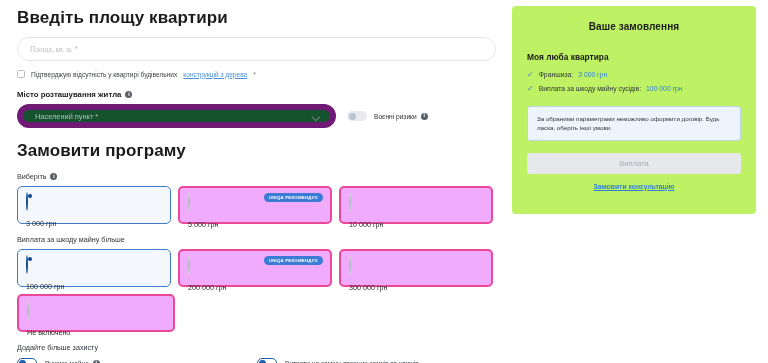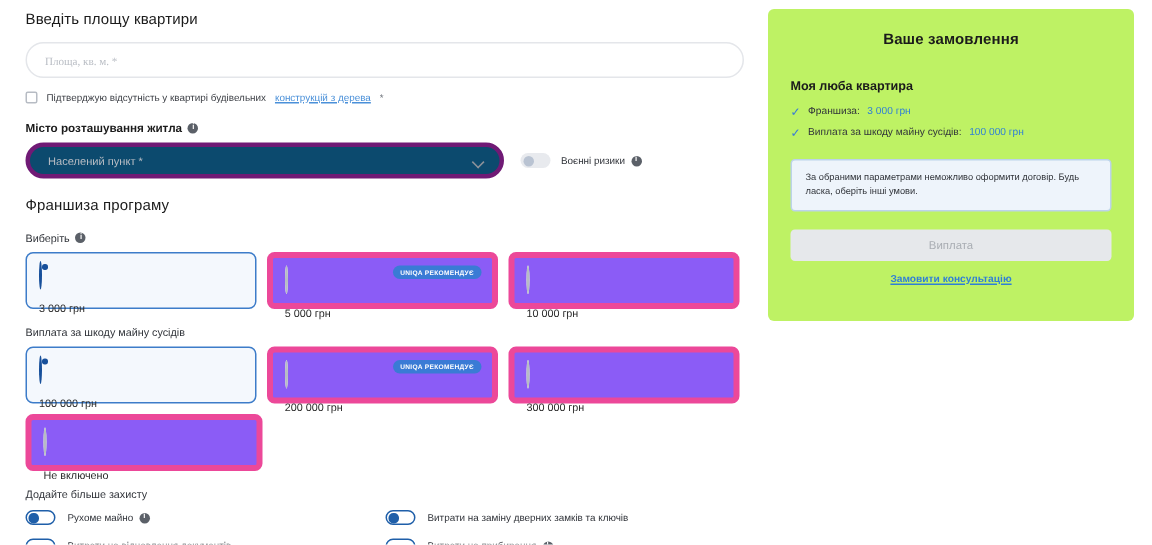--- a/index.html
+++ b/index.html
@@ -12,22 +12,22 @@
   }
   .page { position: relative; width: 768px; height: 363px; display: flex; }
 
   
   .form-col {
     width: 505px;
     padding: 8px 12px 0 17px;
   }
 
   .section-title {
-    font-size: 10px;
-    font-weight: normal;
+    font-size: 17px;
+    font-weight: bold;
     color: #1b1b1b;
     letter-spacing: .1px;
     margin-bottom: 9px;
   }
 
   .text-input {
     width: 479px;
     height: 24px;
     border: 1px solid #e4e6ea;
     border-radius: 12px;
@@ -87,23 +87,23 @@
     font-weight: bold;
     font-style: normal;
     line-height: 1;
     flex: none;
   }
   .info-icon::before { content: "i"; }
 
   .select-row { display: flex; align-items: center; gap: 11px; }
   .select-box {
     width: 319px; height: 24px;
-    border: 3px solid #701a75;
+    border: 6px solid #701a75;
     border-radius: 12px;
-    background: #0c4a6e;
+    background: #14532d;
     font-size: 7.4px;
     color: #b9bdc4;
     padding: 0 10px 0 12px;
     display: flex;
     align-items: center;
     justify-content: space-between;
   }
   .chev {
     width: 7px; height: 7px;
     position: relative;
@@ -147,23 +147,23 @@
   
   .group-label {
     font-size: 7.2px;
     color: #31343a;
     margin: 11px 0 5px 0;
     display: flex; align-items: center; gap: 4px;
   }
   .card-row { display: flex; gap: 7px; }
   .opt-card {
     width: 158px; height: 38px;
-    border: 4px solid #ec4899;
+    border: 2px solid #ec4899;
     border-radius: 5px;
-    background: #8b5cf6;
+    background: #f0abfc;
     padding: 6px 8px 0 8px;
     position: relative;
   }
   .opt-card.selected {
     border: 1.4px solid #3d7cc9;
     background: #f4f8fd;
   }
   .radio {
     width: 8px; height: 8px;
     border-radius: 50%;
@@ -317,21 +317,21 @@
         <span class="toggle off-gray">
           <span class="knob"></span>
         </span>
         <span class="toggle-text">
           <span>Воєнні ризики</span>
           <i class="info-icon"></i>
         </span>
       </div>
     </div>
 
-    <div class="section-title" style="margin-top:13px;margin-bottom:0">Франшиза програму</div>
+    <div class="section-title" style="margin-top:13px;margin-bottom:0">Замовити програму</div>
 
     <div class="group-label">
       <span>Виберіть</span>
       <i class="info-icon"></i>
     </div>
     <div class="card-row">
       <div class="opt-card selected">
         <span class="radio checked"></span>
         <div class="opt-value">3 000 грн</div>
       </div>
@@ -340,21 +340,21 @@
         <span class="rec-badge">UNIQA РЕКОМЕНДУЄ</span>
         <div class="opt-value">5 000 грн</div>
       </div>
       <div class="opt-card">
         <span class="radio"></span>
         <div class="opt-value">10 000 грн</div>
       </div>
     </div>
 
     <div class="group-label">
-      <span>Виплата за шкоду майну сусідів</span>
+      <span>Виплата за шкоду майну більше</span>
     </div>
     <div class="card-row">
       <div class="opt-card selected">
         <span class="radio checked"></span>
         <div class="opt-value">100 000 грн</div>
       </div>
       <div class="opt-card">
         <span class="radio"></span>
         <span class="rec-badge">UNIQA РЕКОМЕНДУЄ</span>
         <div class="opt-value">200 000 грн</div>

